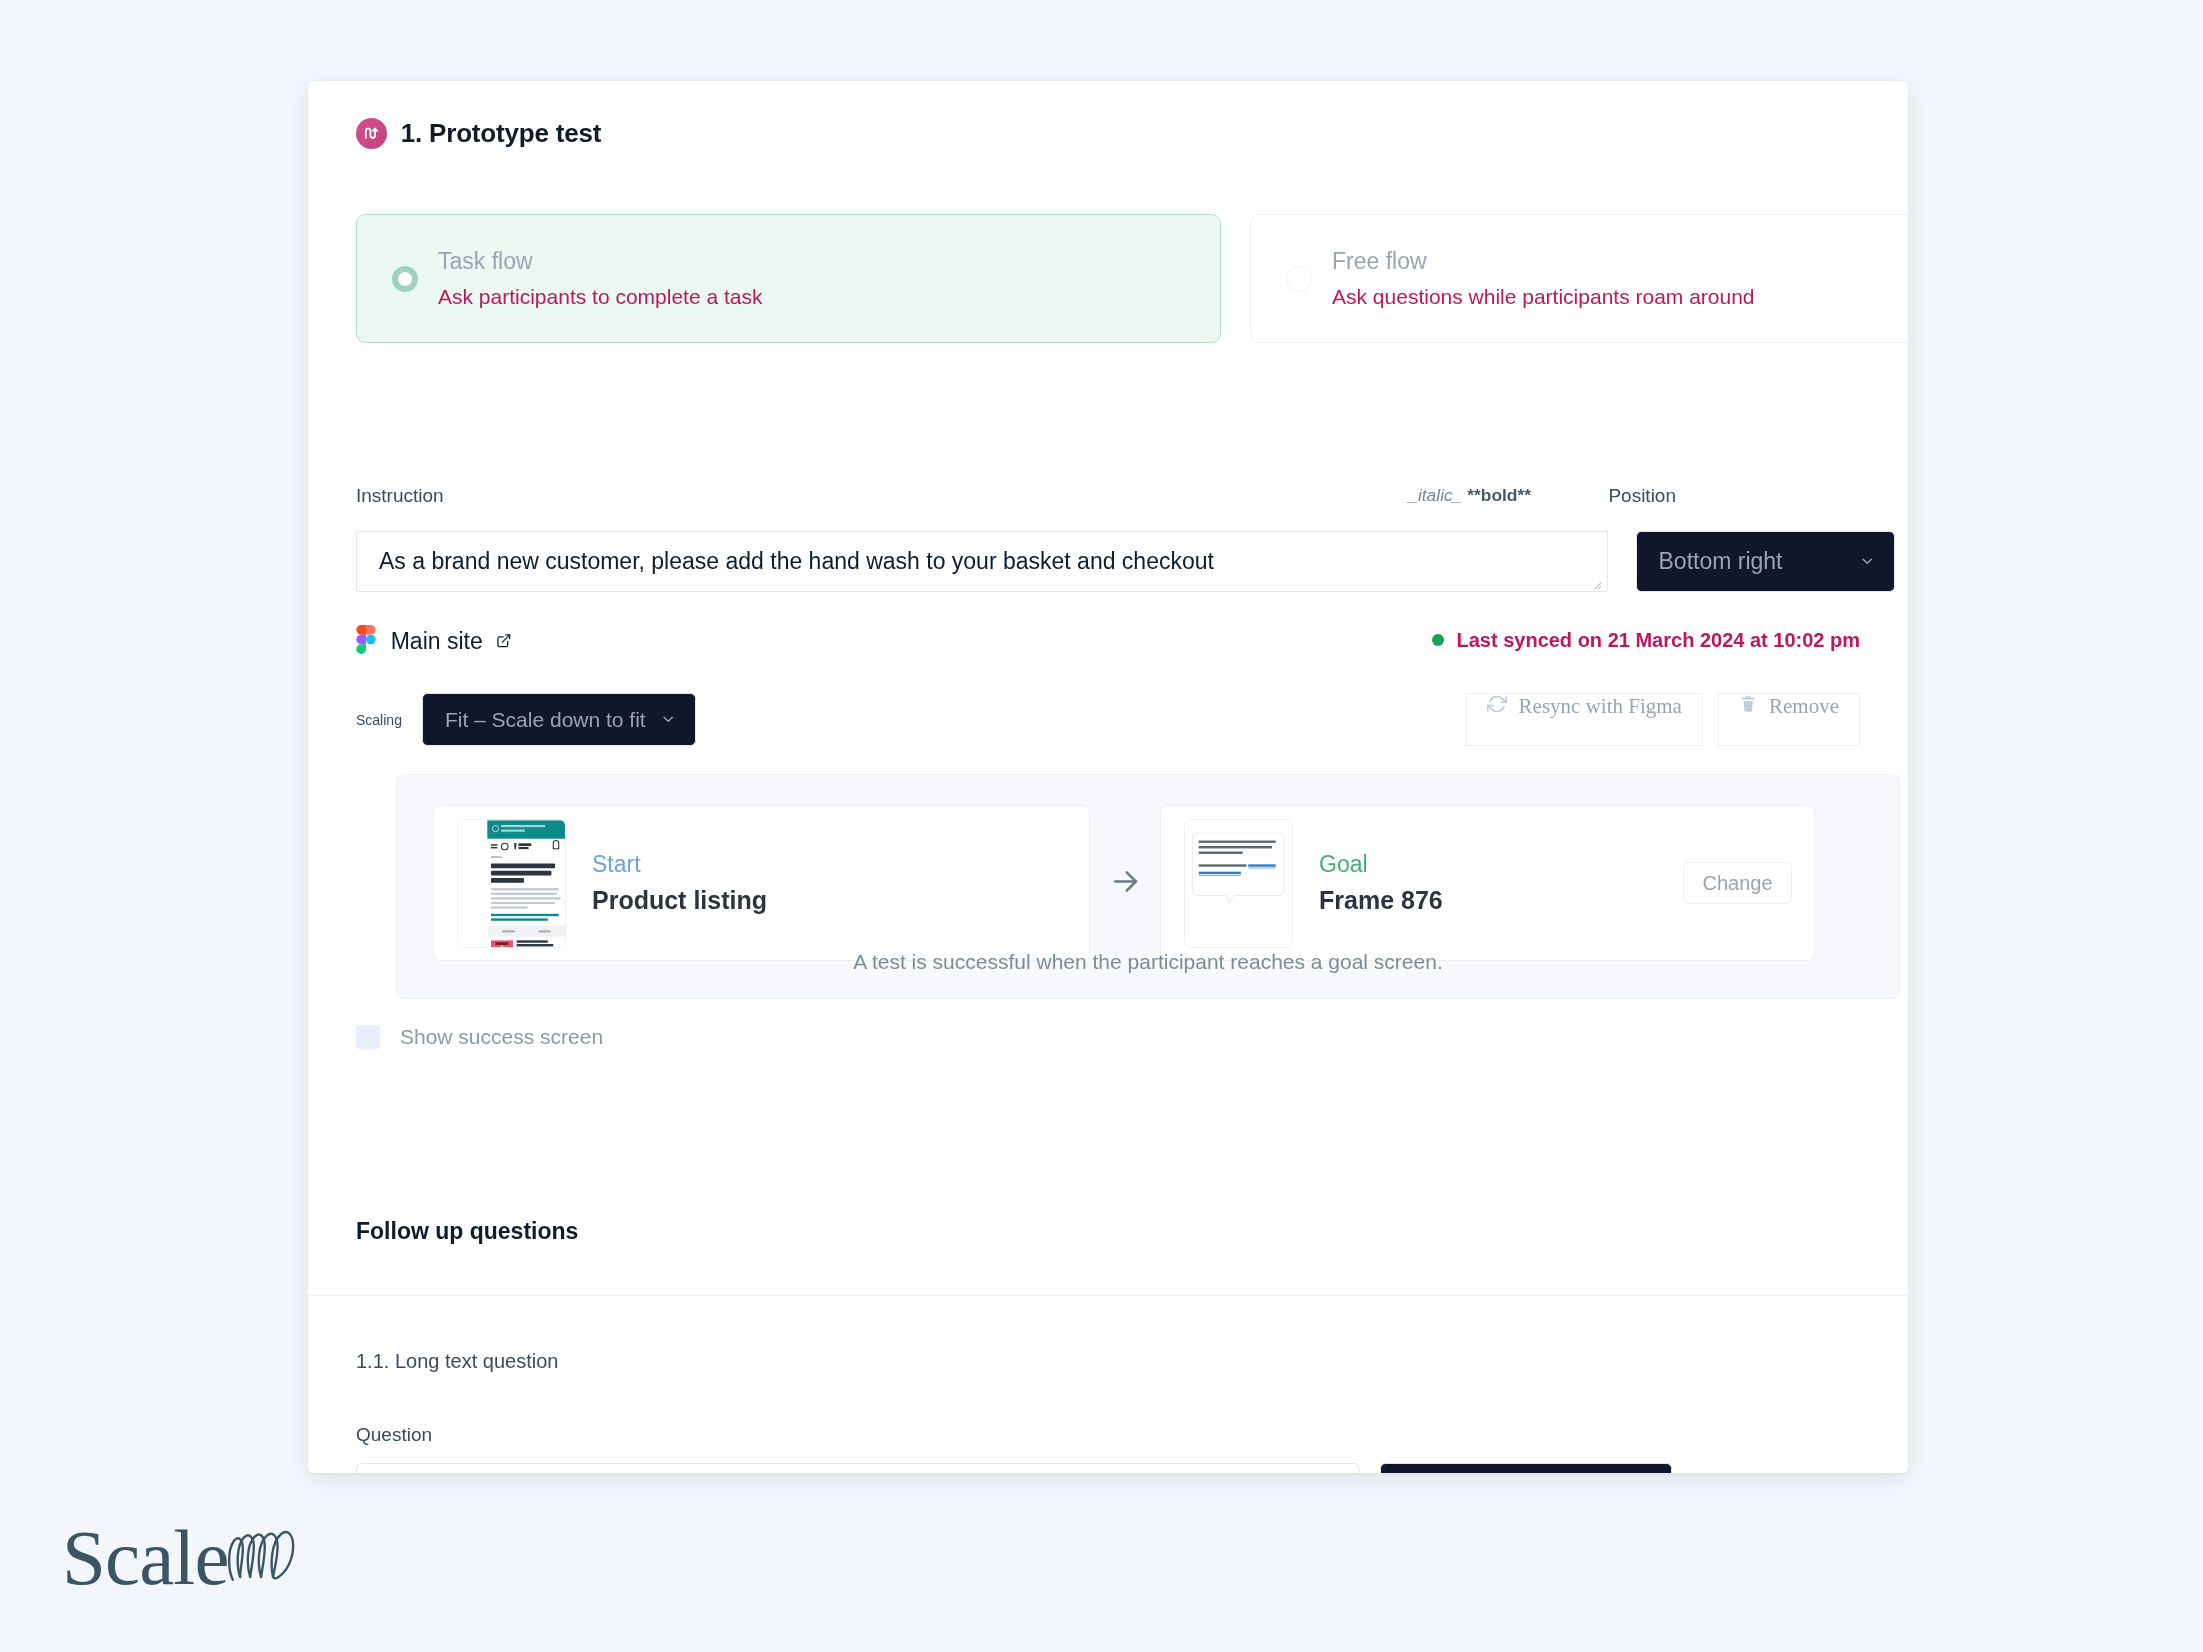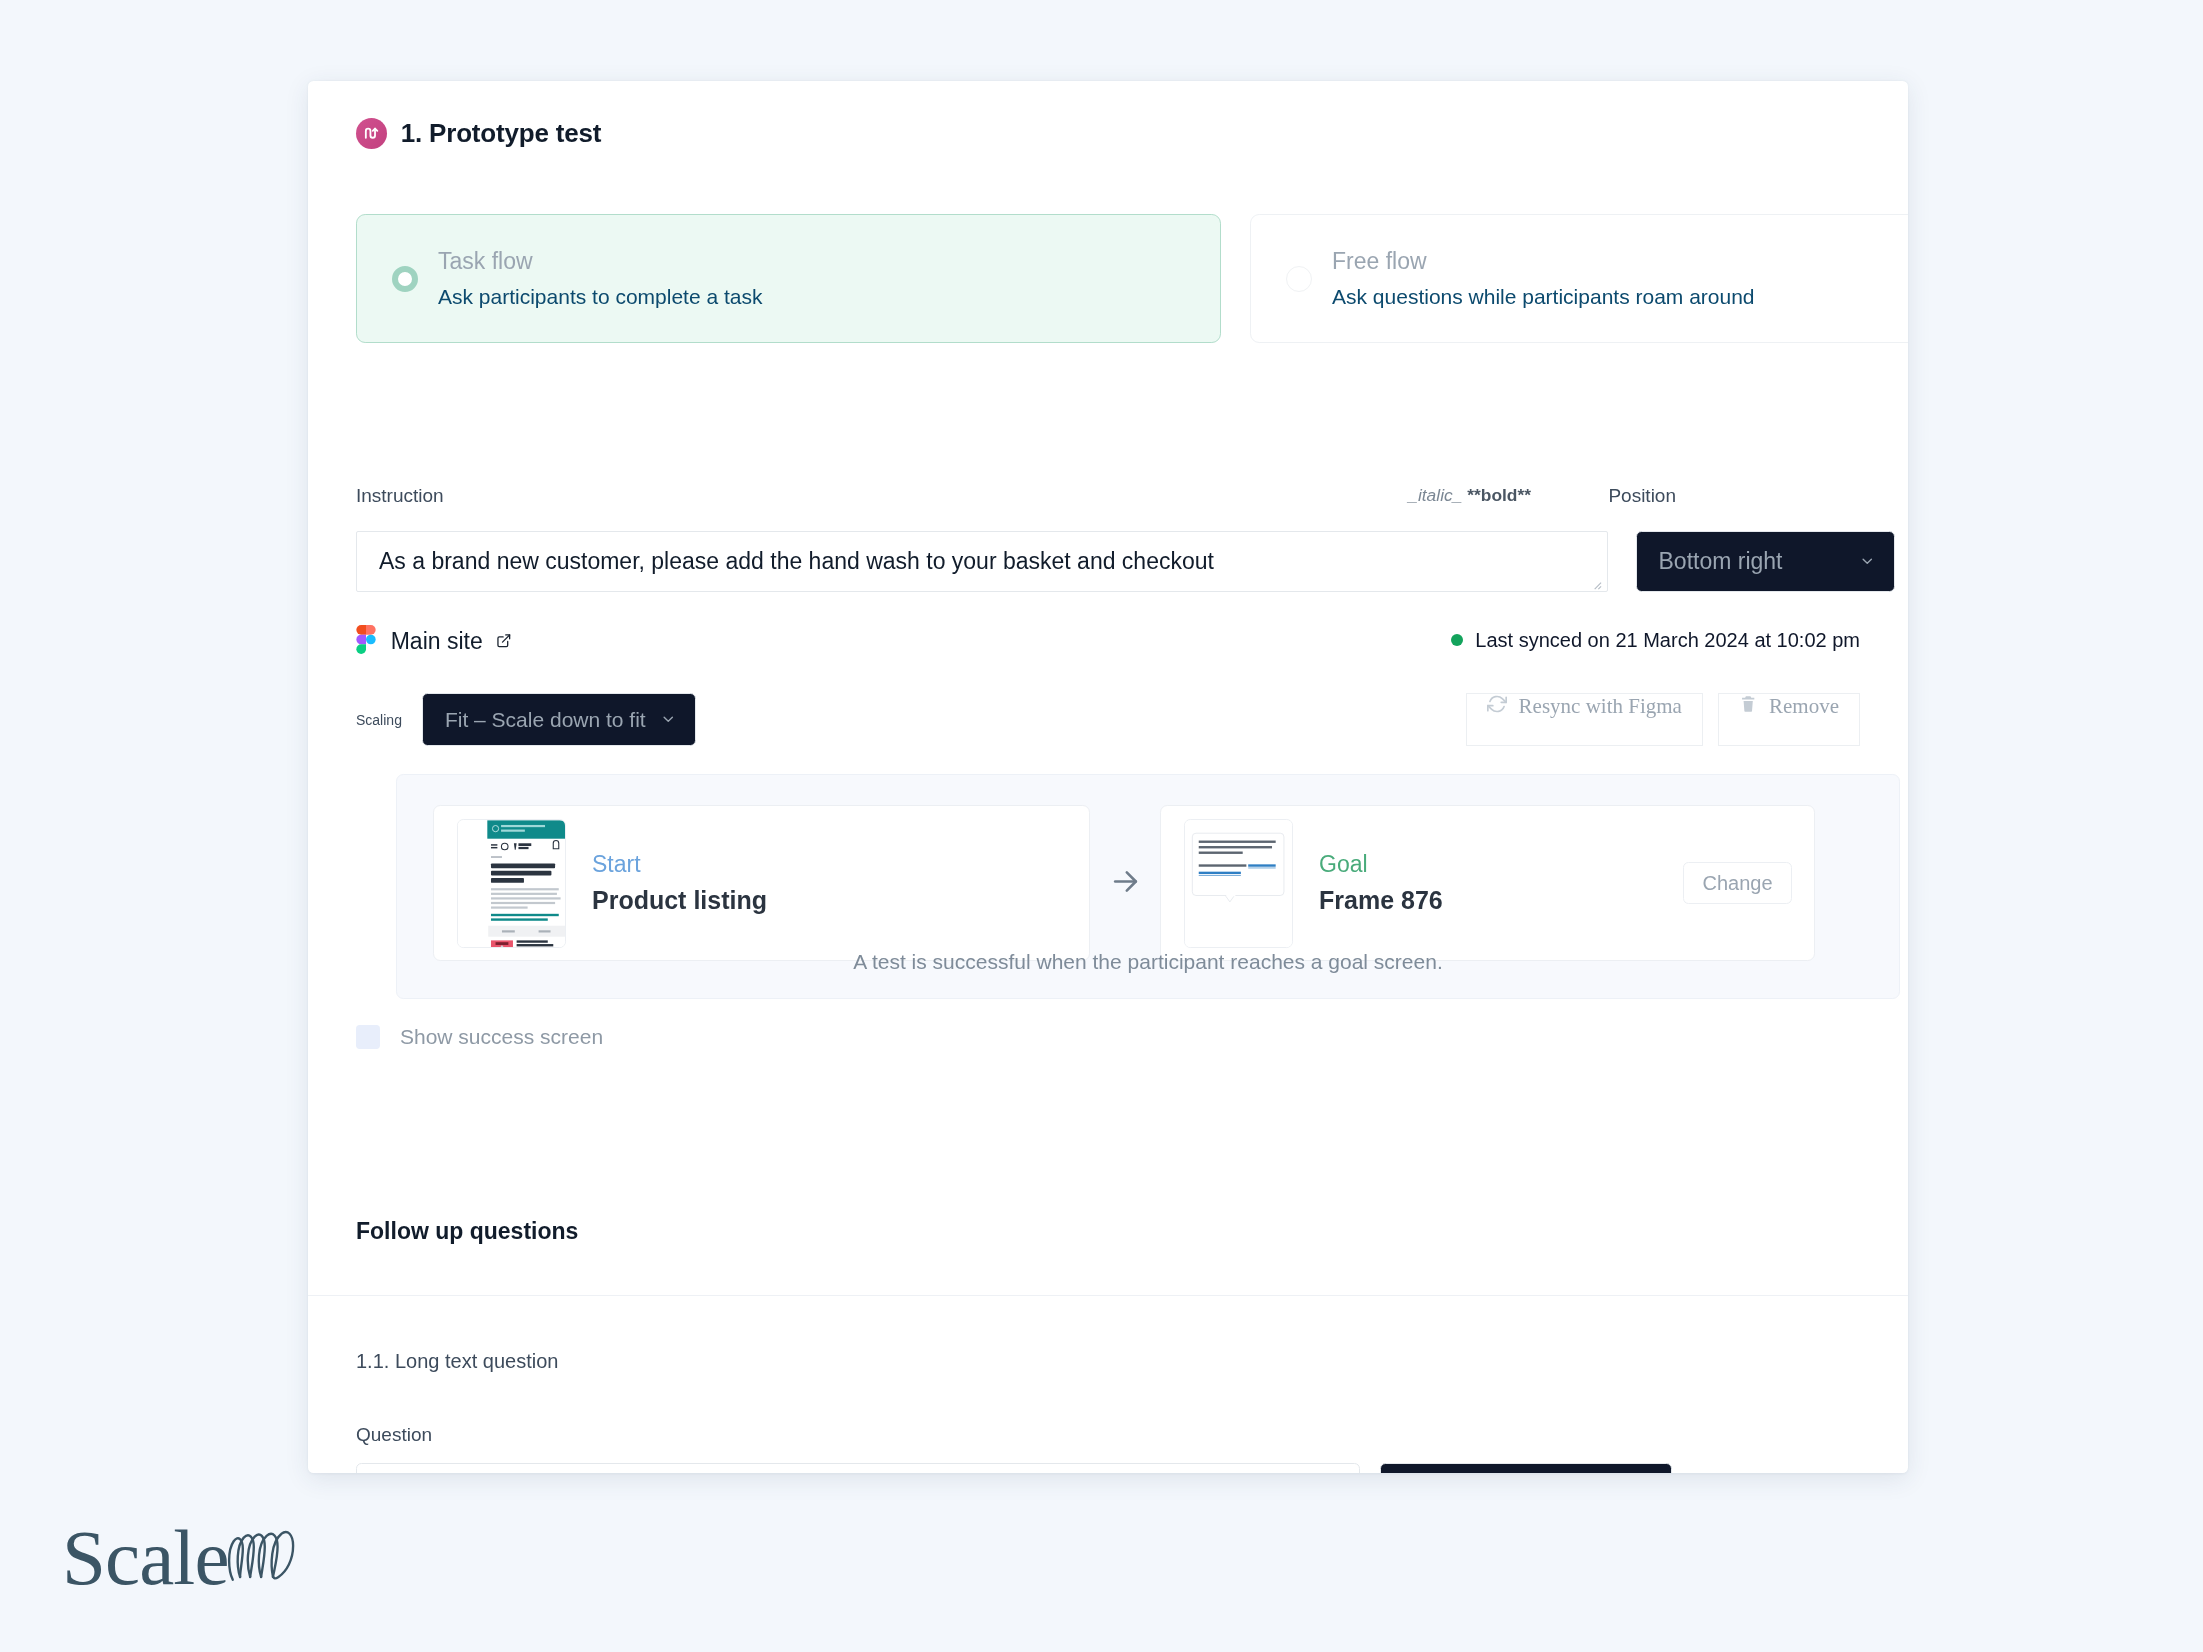--- a/index.html
+++ b/index.html
@@ -45,21 +45,21 @@
   .flow.unsel { background: #ffffff; border: 0.9px solid #eef1f4; }
   .radio {
     width: 26px; height: 26px; border-radius: 50%;
     flex: 0 0 26px;
     display:flex; align-items:center; justify-content:center;
   }
   .radio.on  { border: 6.4px solid #9fd3c0; background: #ffffff; }
   .radio.off { border: 1.8px solid #f0f2f4; background: #ffffff; }
   .flow-txt { display: flex; flex-direction: column; gap: 9.2px; }
   .flow-title { font-size: 23px; color: #9aa5b1; }
-  .flow-sub   { font-size: 21px; color: #0c4a6e; }
+  .flow-sub   { font-size: 21px; color: #be185d; }
 
   
   .lbl-row { position: absolute; left: 48px; top: 404px; width: 1504px; height: 24px; }
   .lbl { font-size: 19px; color: #3d4b5c; }
   .md-hint { position: absolute; right: 329px; top: 0; font-size: 17.4px; color: #7b8794; }
   .md-hint i { font-style: italic; }
   .md-hint b { font-weight: bold; color: #4a5663; }
   .pos-lbl { position: absolute; right: 184px; top: 0; font-size: 19px; color: #3d4b5c; }
 
   .instr-wrap { position: absolute; left: 48px; top: 450px; display: flex; gap: 27.5px; }
@@ -83,21 +83,21 @@
   .sel-box.pos { width: 259px; height: 61px; }
   .chev { width: 16.5px; height: 16.5px; }
 
   
   .figma-row { position: absolute; left: 48px; top: 544px; width: 1504px; height: 37px; }
   .figma-left { display: flex; align-items: center; gap: 14.7px; }
   .figma-name { font-size: 23px; color: #111c2b; font-weight: 500; }
   .ext-icon { width: 15.6px; height: 15.6px; margin-left: -1.8px; }
   .sync-right { position: absolute; right: 0; top: 3.7px; display: flex; align-items: center; gap: 12px; }
   .dot-green { width: 12px; height: 12px; border-radius: 50%; background: #13a35c; }
-  .sync-txt { font-size: 20px; color: #0f172a; }
+  .sync-txt { font-size: 20px; color: #be185d; font-weight: bold; }
 
   
   .scale-row { position: absolute; left: 48px; top: 612px; width: 1504px; height: 53px; display: flex; align-items: center; }
   .scale-lbl { font-size: 14px; color: #3d4b5c; margin-right: 20px; }
   .sel-box.scale { width: 274px; height: 53px; }
   .sel-box.scale .val { font-size: 21px; }
   .btn-grp { position: absolute; right: 0; top: 0; display: flex; gap: 14.7px; }
   .gbtn {
     height: 53px; border: 0.9px solid #eceff2; border-radius: 0; background: #fff;
     display: flex; align-items: flex-start; gap: 12px; padding: 0 20px;

